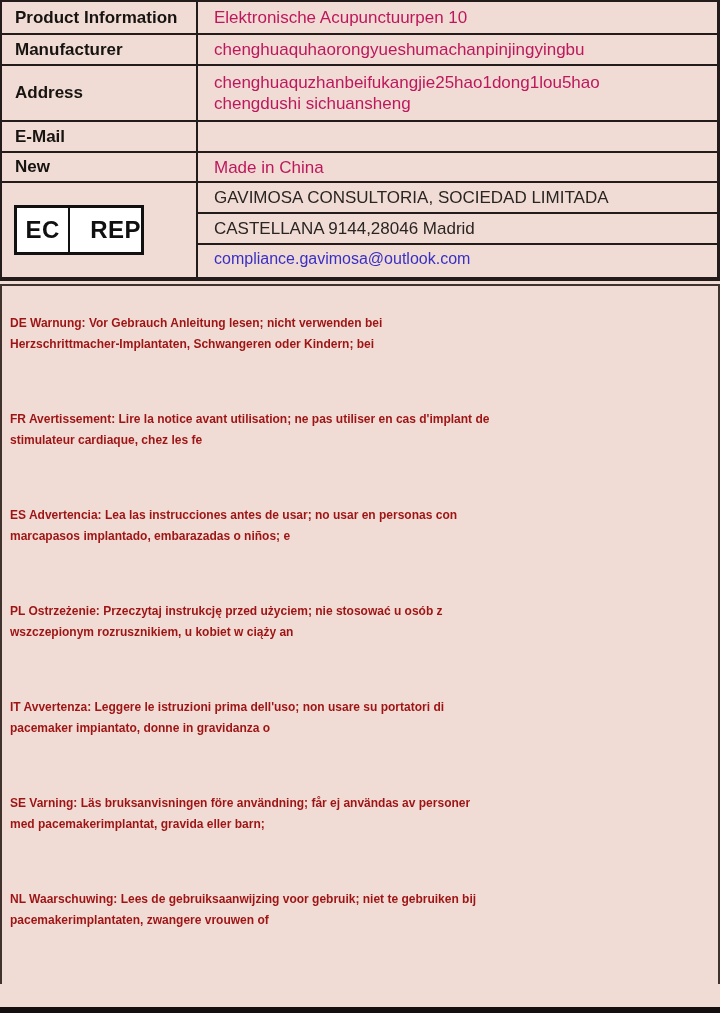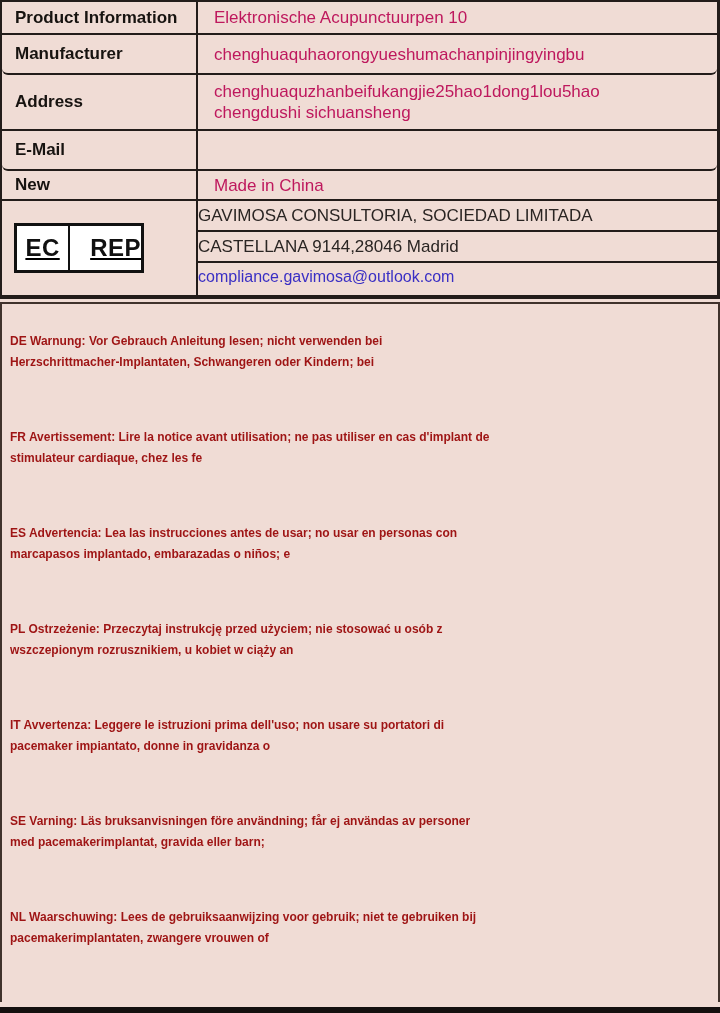--- a/index.html
+++ b/index.html
@@ -22,21 +22,21 @@
     border-right: 3px solid #231c1a;
     border-bottom: 4px solid #231c1a;
   }
   .t-row {
     display: flex;
     align-items: stretch;
     border-bottom: 2px solid #231c1a;
   }
   .t-row:last-child { border-bottom: none; }
   .h33 { height: 33px; }
-  .h31 { height: 40px; border-radius: 6px; }
+  .h31 { height: 31px; }
   .h64 { height: 56px; }
   .h30 { height: 30px; }
   .h94 { height: 94px; }
 
   .t-label {
     width: 196px;
     flex: 0 0 196px;
     border-right: 2px solid #231c1a;
     display: flex;
     align-items: center;
@@ -64,38 +64,38 @@
     display: flex;
     align-items: center;
   }
   .ecrep-box {
     margin-left: 12px;
     width: 130px;
     height: 50px;
     background: #ffffff;
     border: 3px solid #111111;
     display: flex;
-    text-decoration: underline;
   }
   .ecrep-ec, .ecrep-rep {
     display: flex;
     align-items: center;
     justify-content: center;
     font-size: 24px;
     font-weight: bold;
     color: #111111;
     letter-spacing: 0.5px;
   }
   .ecrep-ec { width: 56px; border-right: 2px solid #111111; }
   .ecrep-rep { flex: 1; padding-left: 20px; }
 
   .ecrep-right { flex: 1; display: flex; flex-direction: column; }
   .sub-row {
     display: flex;
     align-items: center;
+    padding-left: 16px;
     font-size: 17px;
     color: #2a2523;
     border-bottom: 2px solid #231c1a;
     height: 31px;
   }
   .sub-row:last-child { border-bottom: none; height: 28px; }
   .email { color: #3a2fc4; text-decoration: none; font-size: 16px; }
 
   
   .warnings {

